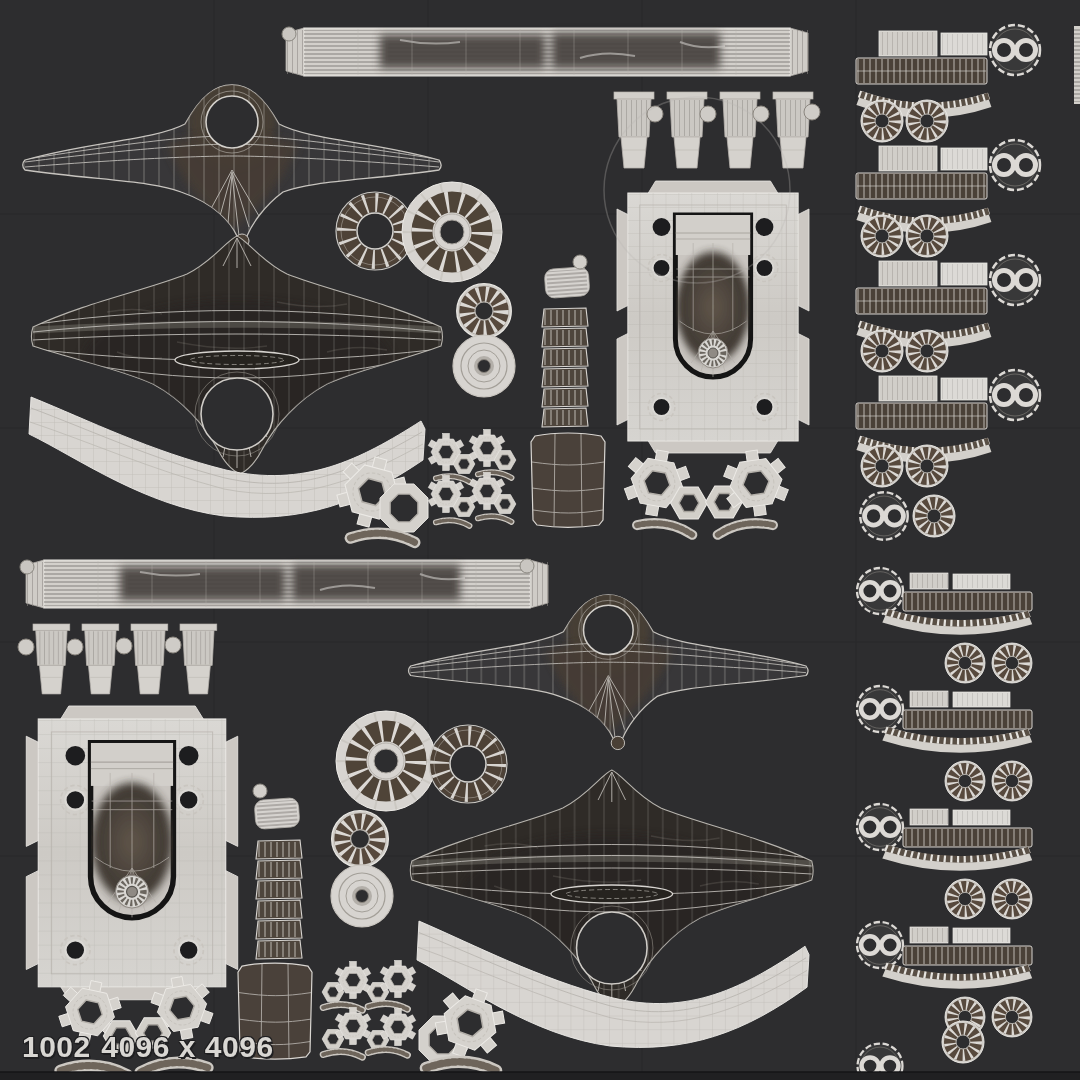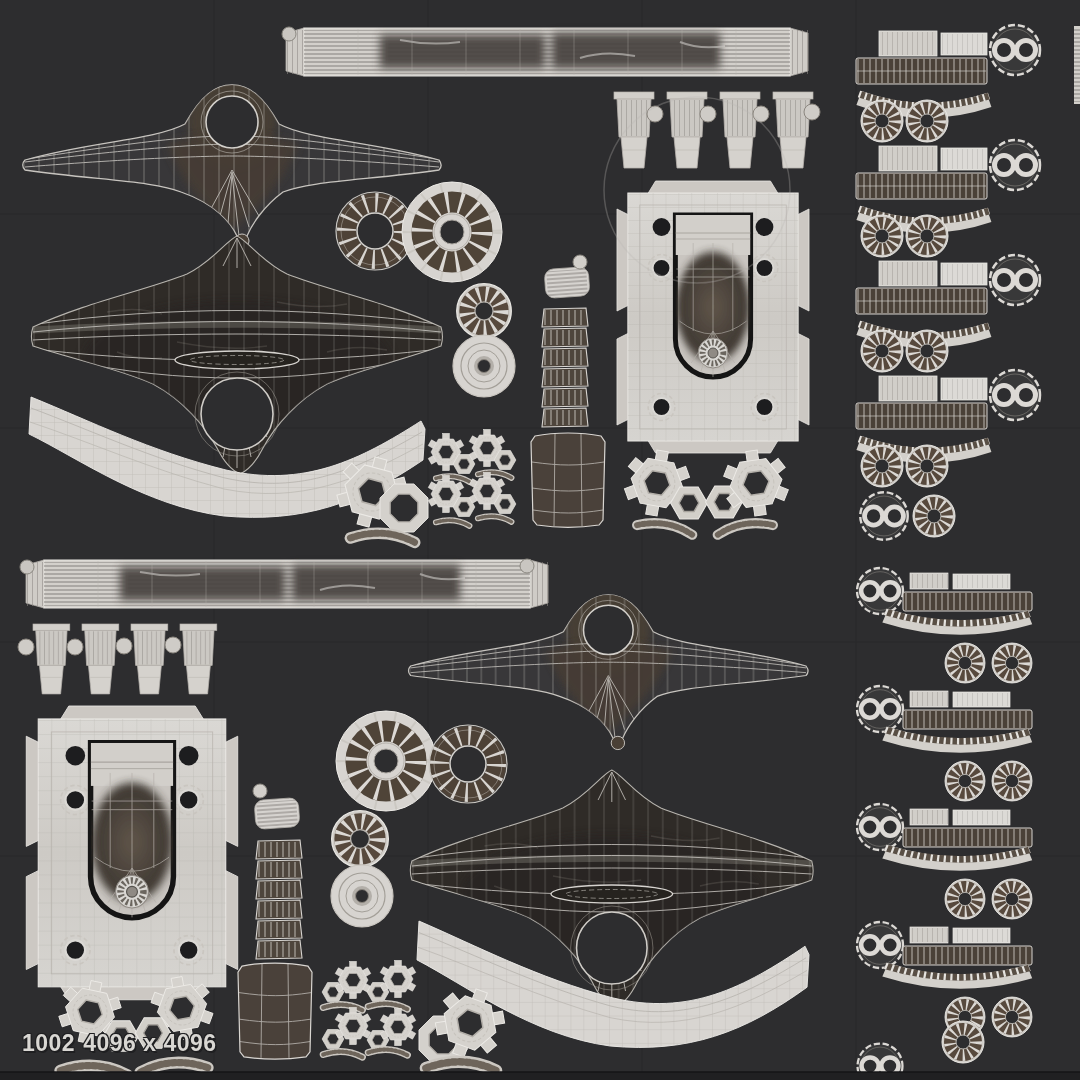--- a/index.html
+++ b/index.html
@@ -1,20 +1,20 @@
 <!DOCTYPE html>
 <html><head>
 <meta charset="utf-8">
 <style>
   html,body{margin:0;padding:0;background:#2d2d2f;}
   #stage{position:relative;width:1080px;height:1080px;overflow:hidden;background:#2d2d2f;
          font-family:"Liberation Sans",sans-serif;}
   svg{display:block}
   .wire{stroke:#c7c4bf;stroke-width:1;fill:none;opacity:.85}
-  #udim-label{position:absolute;left:22px;top:1030px;font-size:23px;font-weight:bold;
+  #udim-label{position:absolute;left:22px;top:1030px;font-size:30px;font-weight:bold;
     letter-spacing:.5px;color:#d9d7d3;white-space:nowrap;
     text-shadow:1.5px 1.5px 0 #1f1f21,-1px -1px 0 #1f1f21,1px -1px 0 #1f1f21,-1px 1px 0 #1f1f21;}
   #udim-label .udim{margin-right:.35em}
 </style>
 </head>
 <body>
 
 <div id="stage">
 <svg width="1080" height="1080" viewBox="0 0 1080 1080">
 <defs>

